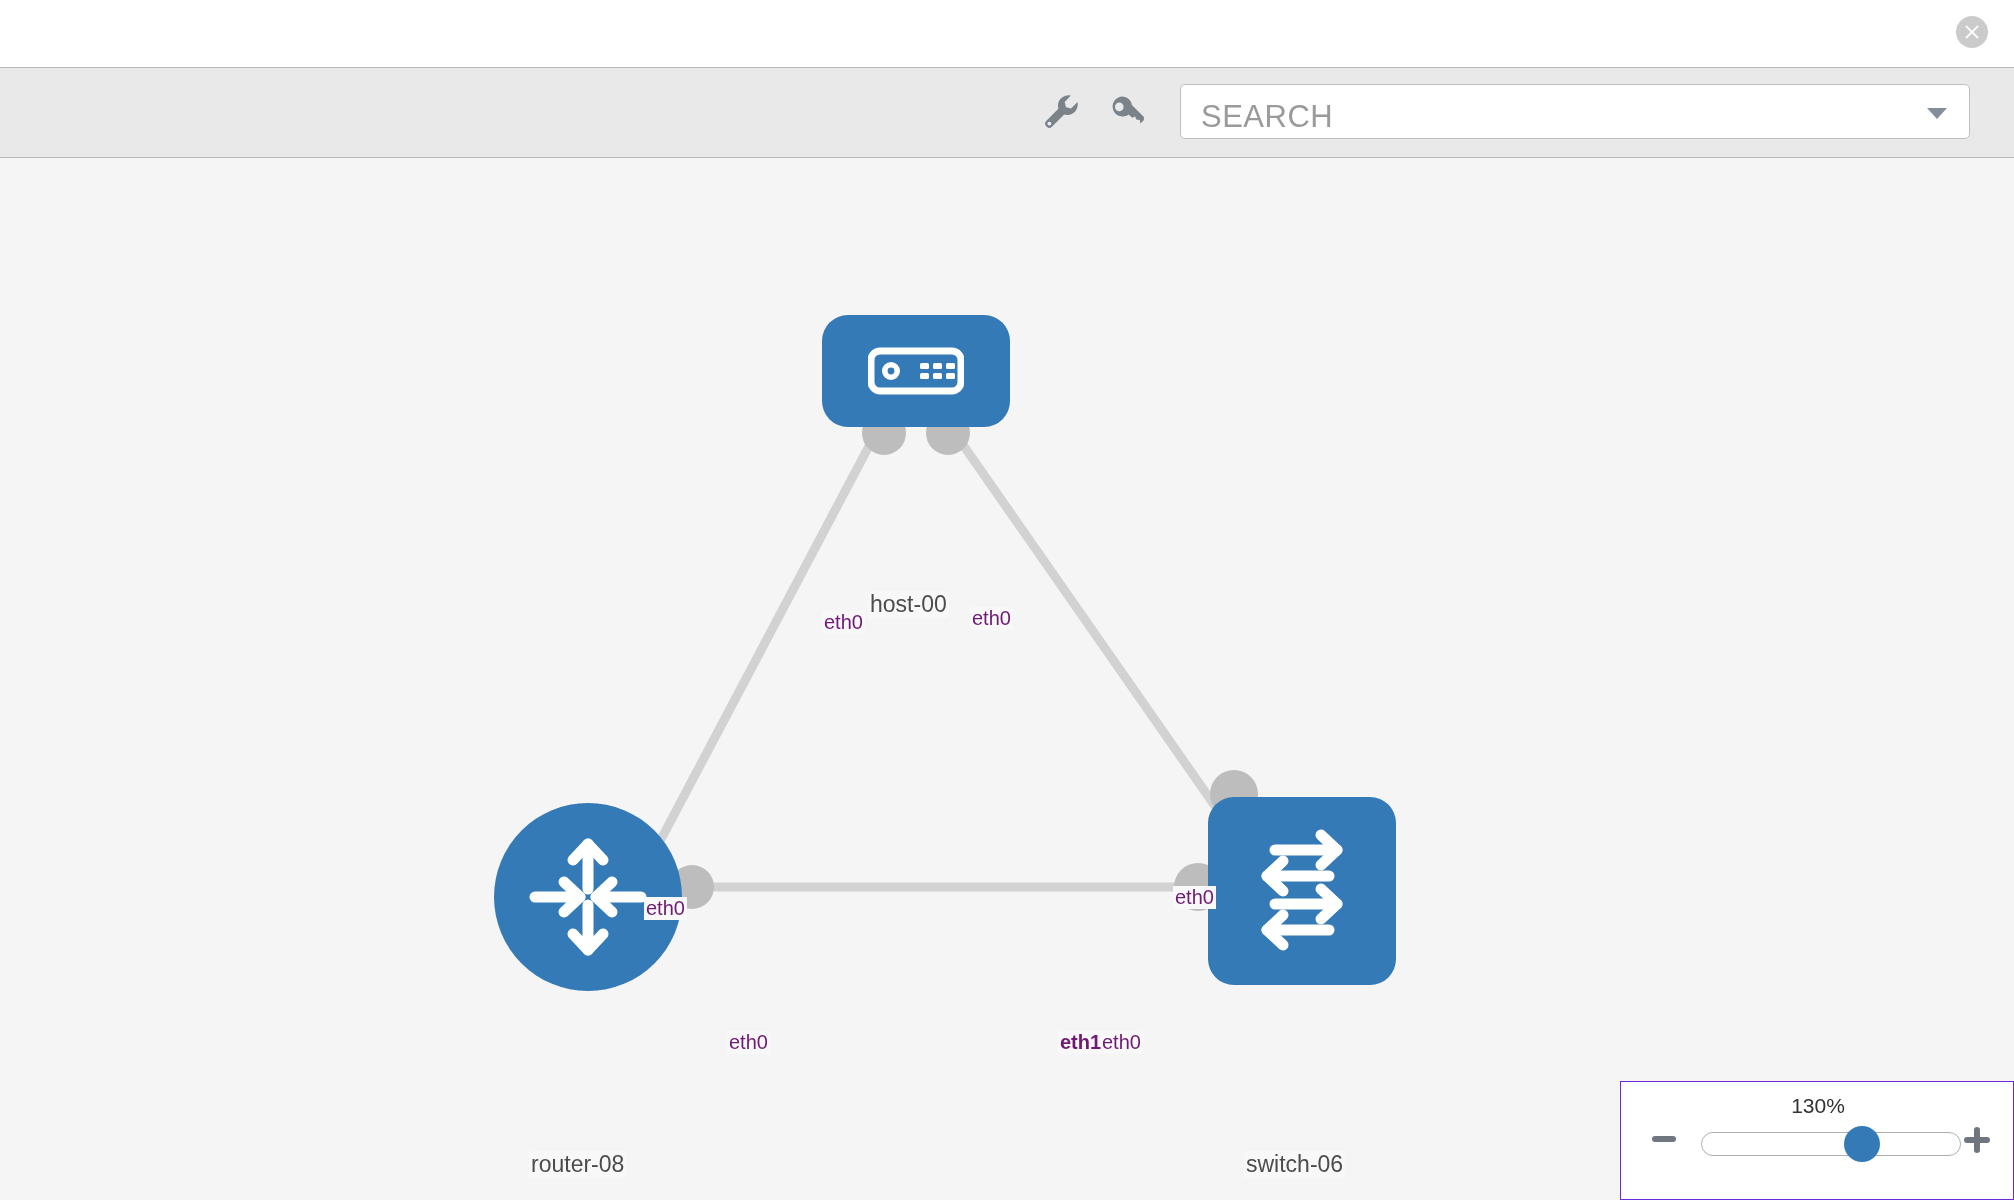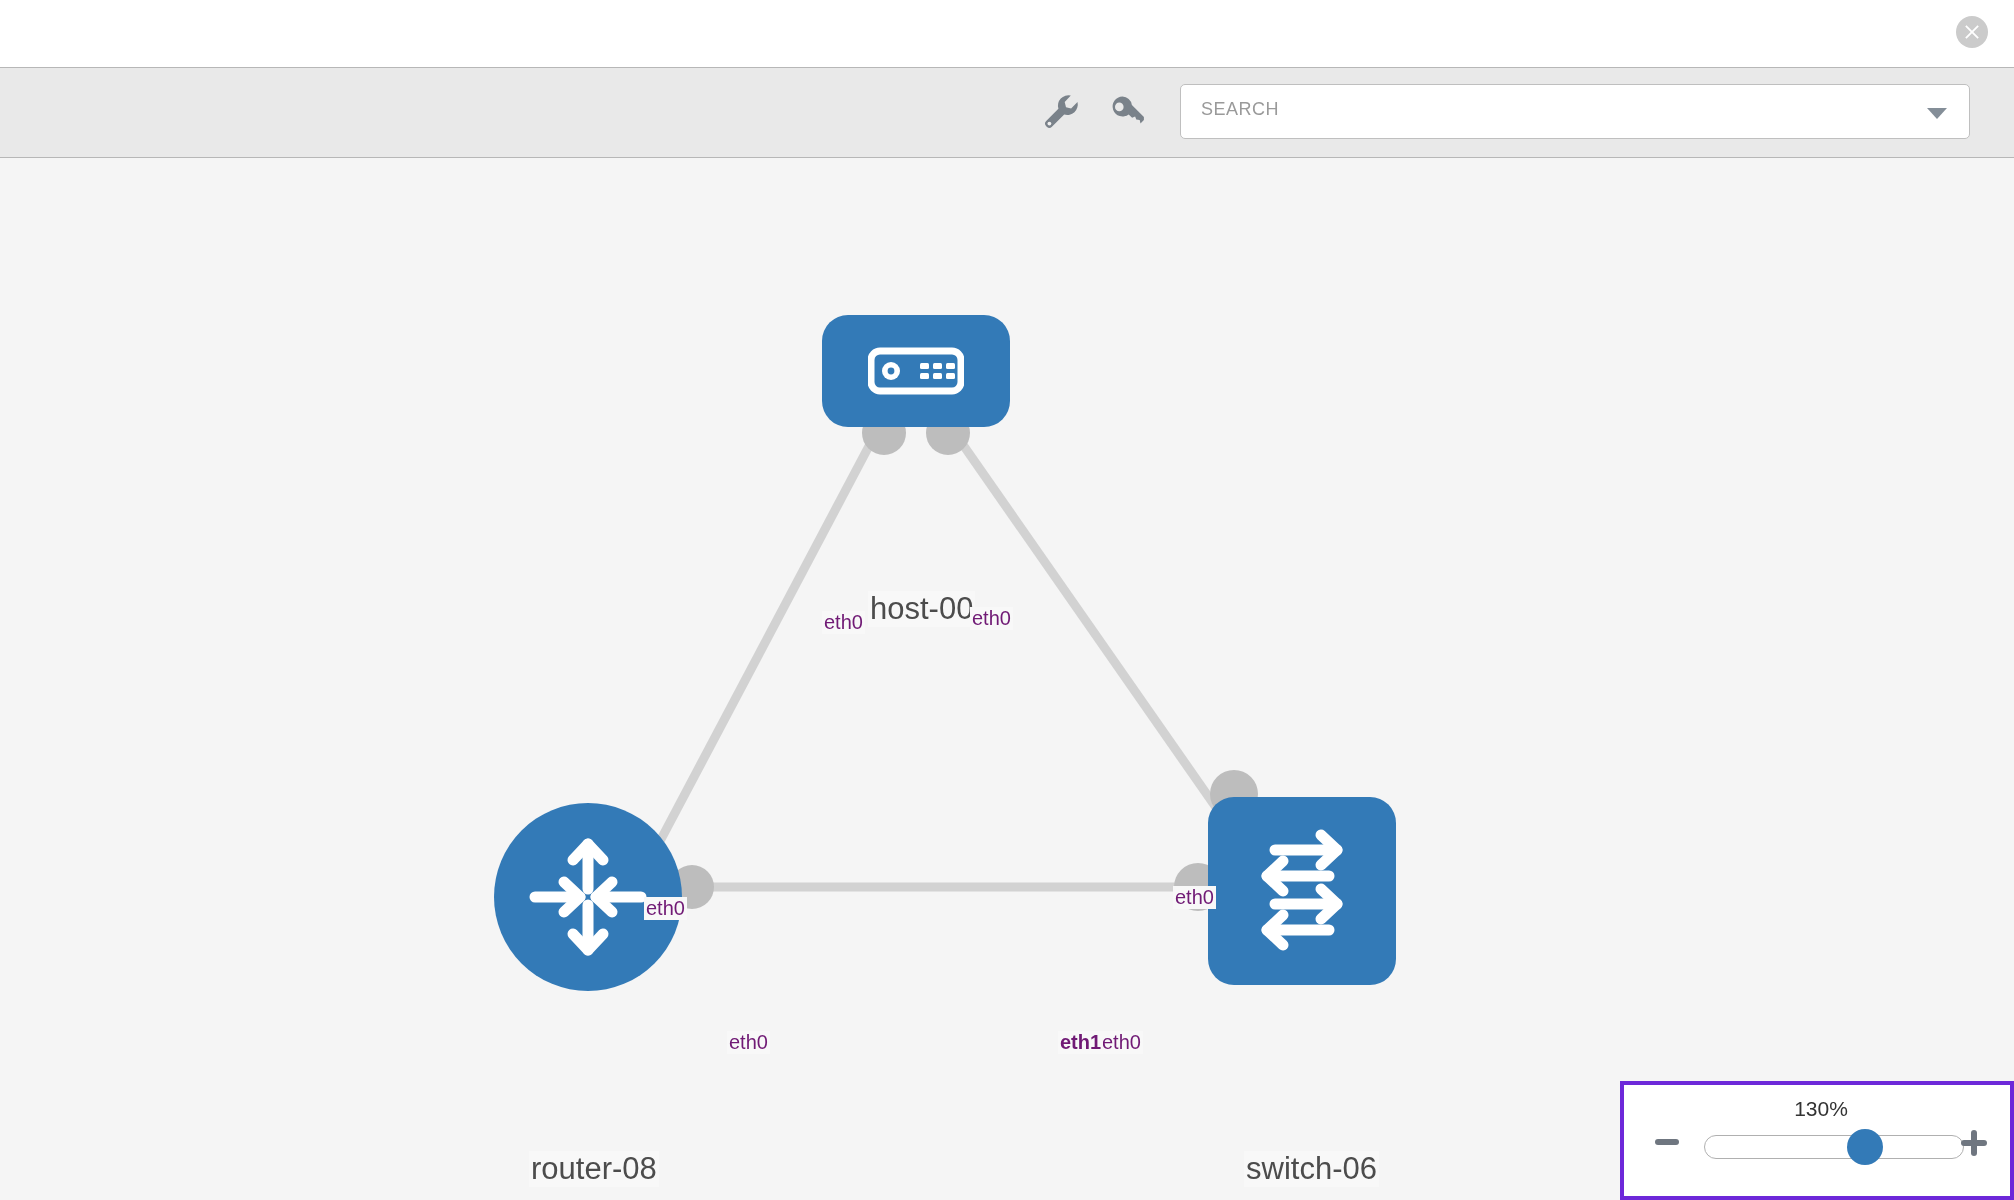--- a/index.html
+++ b/index.html
@@ -57,21 +57,21 @@
   .tool-icon.key    { left: 1105px; }
 
   .search-box {
     position: absolute; left: 1180px; top: 16px;
     width: 790px; height: 55px;
     background: #ffffff; border: 1px solid #bfbfbf; border-radius: 5px;
     cursor: text;
   }
   .search-box .lbl {
     position: absolute; left: 20px; top: 14px;
-    font-size: 18px; color: #9a9a9a; letter-spacing: 0.5px;
+    font-size: 31px; color: #9a9a9a; letter-spacing: 0.5px;
   }
 
   
   .canvas {
     position: absolute; left: 0; top: 159px;
     width: 2014px; height: 1041px; background: #f5f5f5;
     overflow: hidden;
   }
   .topo-svg { position: absolute; left: 0; top: 0; }
 
@@ -80,41 +80,41 @@
     background: #337ab7;
     display: flex; align-items: center; justify-content: center;
     cursor: pointer;
   }
   .node.host   { left: 822px; top: 156px;  width: 188px; height: 112px; border-radius: 26px; }
   .node.router { left: 494px; top: 644px;  width: 188px; height: 188px; border-radius: 50%; }
   .node.switch { left: 1208px; top: 638px; width: 188px; height: 188px; border-radius: 26px; }
 
   .node-label {
     position: absolute;
-    font-size: 31px; color: #4c4c4c;
+    font-size: 23px; color: #4c4c4c;
     background: #f8f8f8;
     white-space: nowrap;
     padding: 0 2px;
   }
   .node-label.host   { left: 868px; top: 432px; }
   .node-label.router { left: 529px; top: 992px; }
   .node-label.switch { left: 1244px; top: 992px; }
 
   .port-label {
     position: absolute;
     font-size: 20px; color: #701a75;
     background: #f8f8f8;
     white-space: nowrap; padding: 0 2px;
   }
 
   
   .zoom-panel {
     position: absolute; left: 1620px; top: 1081px;
     width: 394px; height: 119px;
-    background: #ffffff; border: 4px solid #6d28d9;
+    background: #ffffff; border: 1px solid #6d28d9;
   }
   .zoom-value {
     position: absolute; left: 0; top: 12px; width: 394px;
     text-align: center; font-size: 21px; color: #333;
   }
   .zoom-minus, .zoom-plus {
     position: absolute; top: 44px; cursor: pointer;
   }
   .zoom-minus { left: 30px; }
   .zoom-plus  { right: 22px; }

